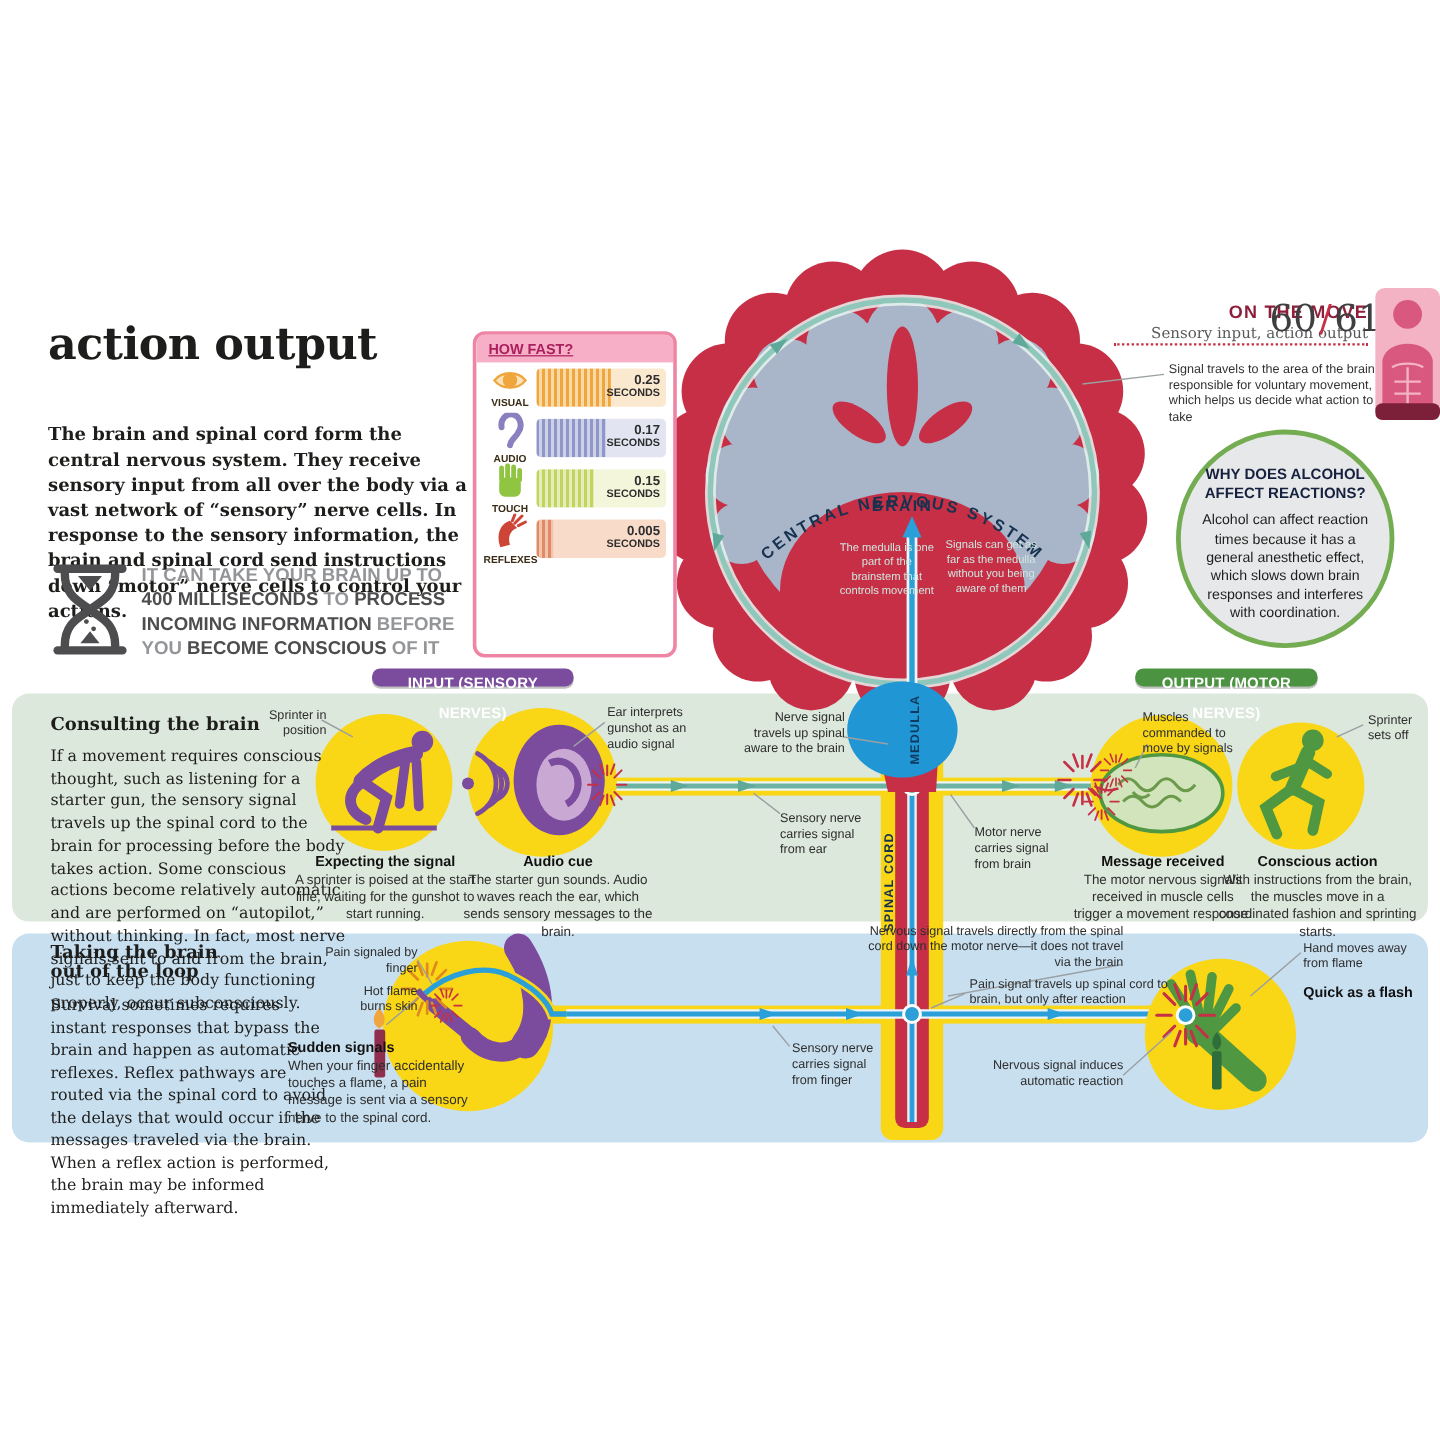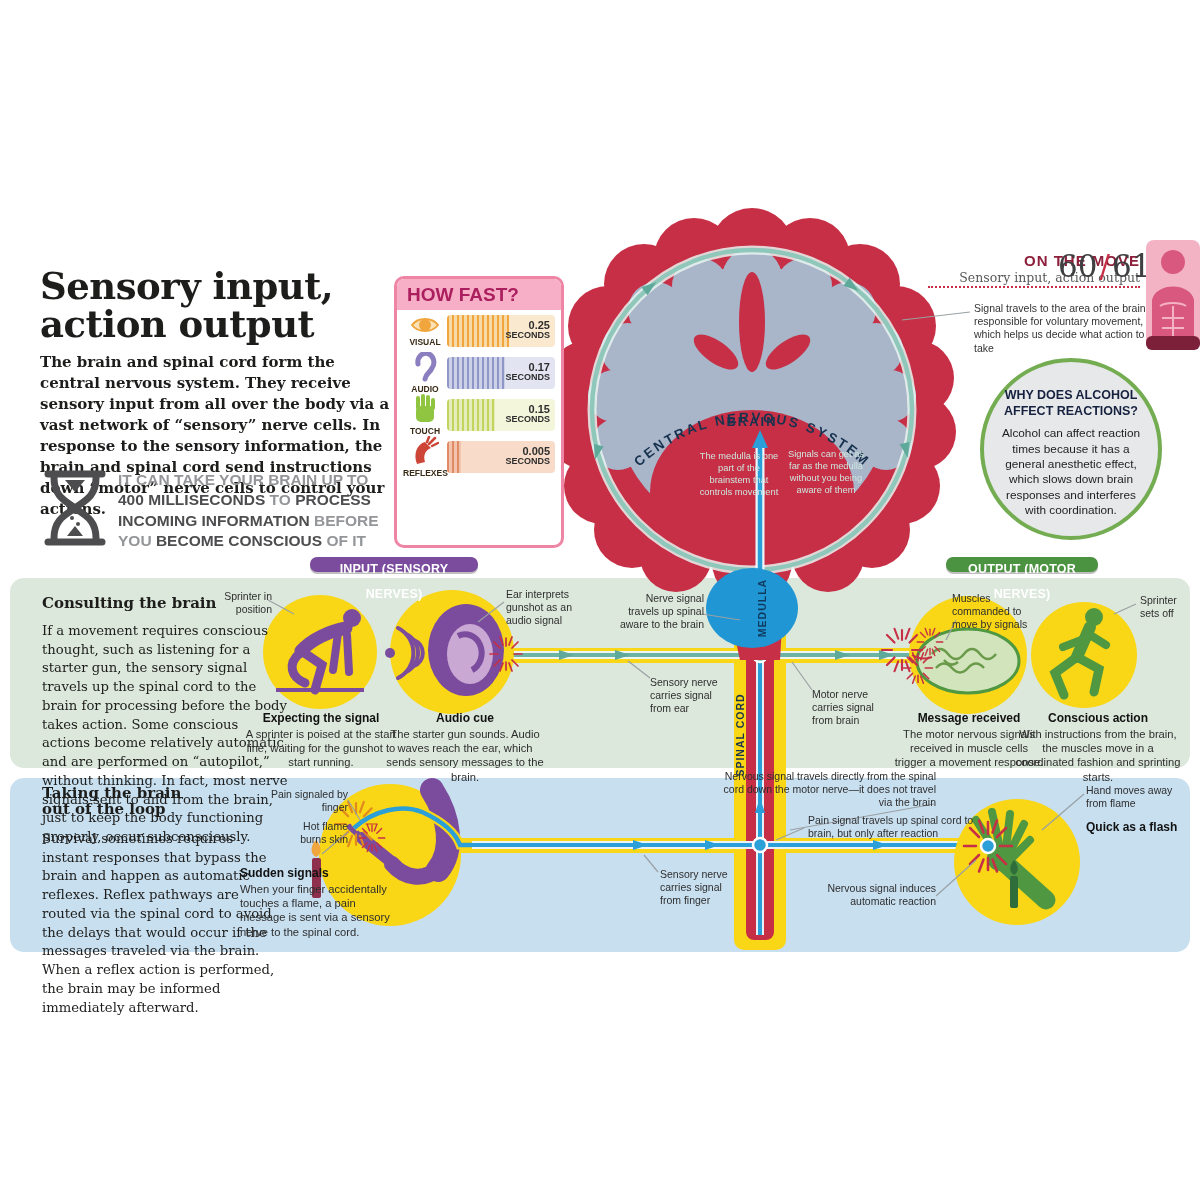--- a/index.html
+++ b/index.html
@@ -9,21 +9,21 @@
   
   #page-title{left:40px;top:268px;width:420px;font-family:"DejaVu Serif","Liberation Serif",serif;
     font-weight:bold;font-size:37px;line-height:1.02;color:#1d1d1b;letter-spacing:-0.5px;}
   #intro{left:40px;top:352px;width:350px;font-family:"DejaVu Serif","Liberation Serif",serif;
     font-weight:bold;font-size:15px;line-height:1.4;color:#1d1d1b;}
   #fact{left:118px;top:470px;width:268px;font-size:15.5px;line-height:1.32;font-weight:bold;color:#939598;}
   #fact .b{color:#4d4d4f;}
   
   #howfast{left:394px;top:276px;width:164px;height:266px;background:#fff;border:3px solid #ef85a5;
     border-radius:10px;overflow:hidden;}
-  #howfast .hd{background:#f6afc6;color:#ab1f5e;font-weight:bold;font-size:19px;padding:5px 10px 4px;}
+  #howfast .hd{background:#f6afc6;color:#ab1f5e;font-weight:bold;font-size:12px;padding:5px 10px 4px;text-decoration:underline;}
   #howfast .txt{font-size:10.3px;line-height:1.3;color:#2e2e2e;padding:6px 8px 2px;}
   .hf-row{display:flex;align-items:center;padding:1px 6px 1px 6px;height:40px;}
   .hf-iconcol{width:44px;text-align:center;flex:none;}
   .hf-label{font-size:8.5px;font-weight:bold;color:#3a2b16;margin-top:-2px;}
   .hf-bar{position:relative;flex:1;height:32px;border-radius:4px;overflow:hidden;}
   .hf-stripes{position:absolute;left:0;top:0;bottom:0;}
   .hf-val{position:absolute;right:5px;top:4px;text-align:right;font-weight:bold;color:#2d2d2d;}
   .hf-val .n{font-size:11px;display:block;line-height:1.1;}
   .hf-val .u{font-size:9px;display:block;line-height:1.1;}
   .r0 .hf-bar{background:#fbe9cf;} .r0 .hf-stripes{width:57%;background:repeating-linear-gradient(90deg,#f0a63c 0 2px,#f8d9a8 2px 5px);}
@@ -320,21 +320,20 @@
       <line x1="348" y1="832" x2="322" y2="854"></line>
       <line x1="934" y1="804" x2="790" y2="830"></line>
       <line x1="804" y1="828" x2="776" y2="840"></line>
       <line x1="658" y1="872" x2="644" y2="855"></line>
       <line x1="936" y1="896" x2="976" y2="860"></line>
       <line x1="1084" y1="794" x2="1042" y2="830"></line>
     </g>
   </svg>
 
   <div class="abs" id="page-title">
-    <div>Sensory input,</div>
     <div>action output</div>
   </div>
   <div class="abs" id="intro">The brain and spinal cord form the central nervous system. They receive sensory input from all over the body via a vast network of “sensory” nerve cells. In response to the sensory information, the brain and spinal cord send instructions down “motor” nerve cells to control your actions.</div>
 
   <svg class="abs" style="left:40px;top:466px;" width="70" height="84" viewBox="0 0 70 84">
     <g stroke="#4d4d4f" stroke-width="7" stroke-linejoin="round" stroke-linecap="round" fill="none">
       <line x1="8" y1="8" x2="62" y2="8"></line>
       <line x1="8" y1="76" x2="62" y2="76"></line>
       <path d="M14 12 C14 32 28 36 35 42 C42 36 56 32 56 12"></path>
       <path d="M14 72 C14 52 28 48 35 42 C42 48 56 52 56 72"></path>

